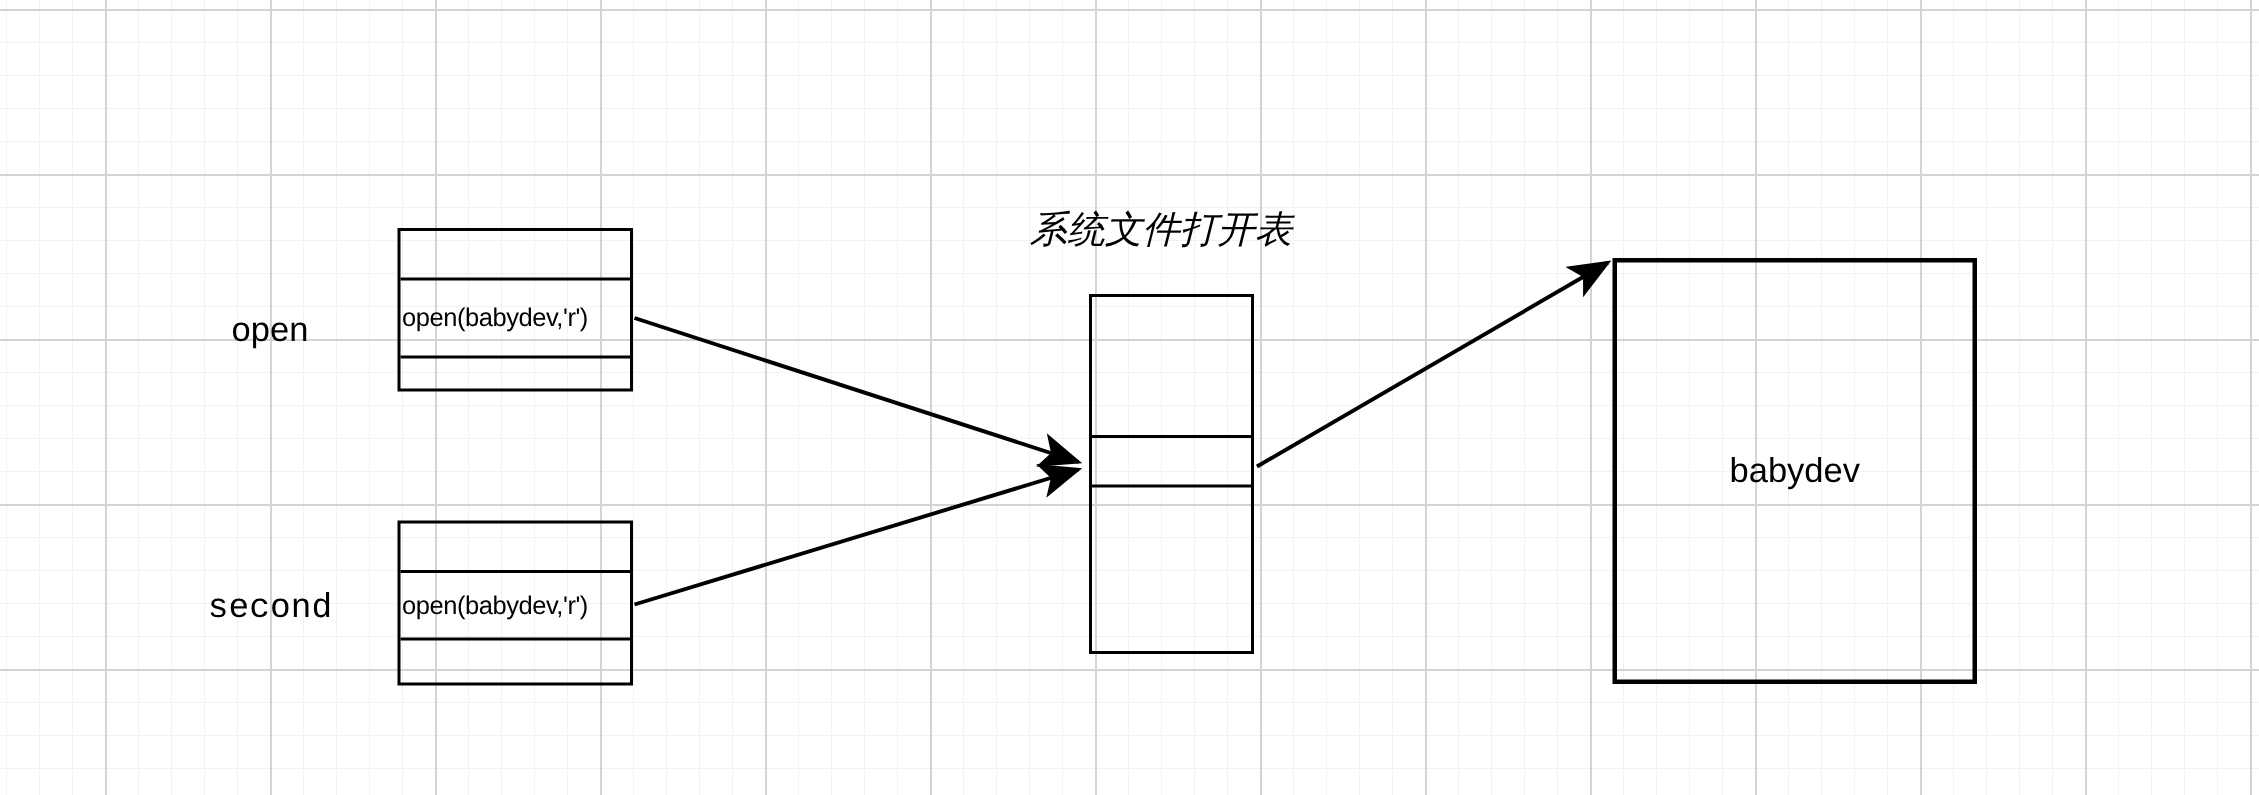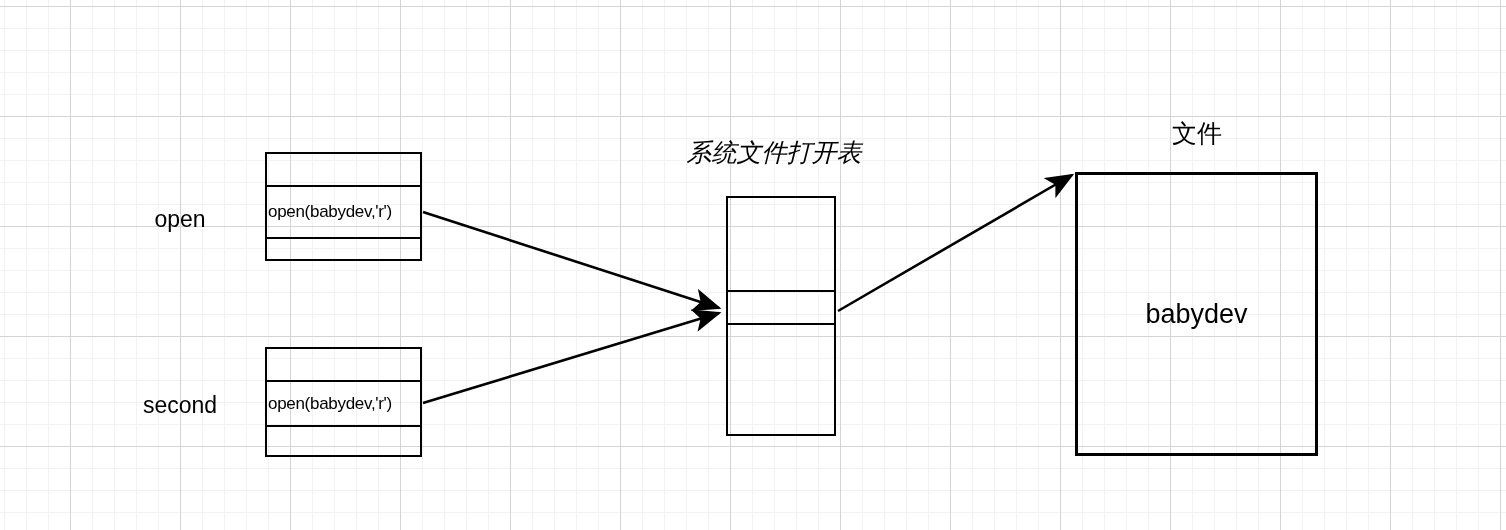--- a/index.html
+++ b/index.html
@@ -78,21 +78,21 @@
     box-sizing: border-box;
     background: transparent;
   }
   .bigbox-label {
     position: absolute;
     left: 0;
     right: 0;
     top: 50%;
     transform: translateY(-50%);
     text-align: center;
-    font-size: 27px;
+    font-size: 23px;
     color: #000;
   }
 </style>
 </head>
 <body>
 
 <div id="canvas">
 
   <svg class="svg-layer" viewBox="0 0 1506 530" xmlns="http://www.w3.org/2000/svg">
     <defs>
@@ -103,21 +103,21 @@
 
     <line x1="423" y1="212" x2="719" y2="308" stroke="#000000" stroke-width="2.6" marker-end="url(#arrowfilled)"></line>
 
     <line x1="423" y1="403" x2="719" y2="313" stroke="#000000" stroke-width="2.6" marker-end="url(#arrowfilled)"></line>
 
     <line x1="838" y1="311" x2="1072" y2="175" stroke="#000000" stroke-width="2.6" marker-end="url(#arrowfilled)"></line>
   </svg>
 
   <div class="side-label" style="left:140px; top:206px; width:80px;">open</div>
 
-  <div class="side-label" style="left:132px; top:392px; width:96px;">second</div>
+  <div class="side-label" style="left:132px; top:392px; width:96px;font-family:Liberation Mono, monospace;">second</div>
 
   <div class="fdtable" style="left:265px; top:152px; width:157px; height:109px;">
     <div class="fdrow divided" style="height:33px;">
       <span class="calltext"></span>
     </div>
     <div class="fdrow divided" style="height:52px;">
       <span class="calltext">open(babydev,'r')</span>
     </div>
     <div class="fdrow" style="height:19px;">
       <span class="calltext"></span>
@@ -137,19 +137,18 @@
   </div>
 
   <div class="cn-label" style="left:678px; top:136px; width:192px;font-style:italic;">系统文件打开表</div>
 
   <div class="fdtable" style="left:726px; top:196px; width:110px; height:240px;">
     <div class="fdrow divided" style="height:94px;"></div>
     <div class="fdrow divided" style="height:33px;"></div>
     <div class="fdrow" style="height:108px;"></div>
   </div>
 
-  <div class="cn-label" style="left:1147px; top:117px; width:100px;">文件</div>
 
   <div class="bigbox" style="left:1075px; top:172px; width:243px; height:284px;">
     <div class="bigbox-label">babydev</div>
   </div>
 
 </div>
 
 </body></html>

